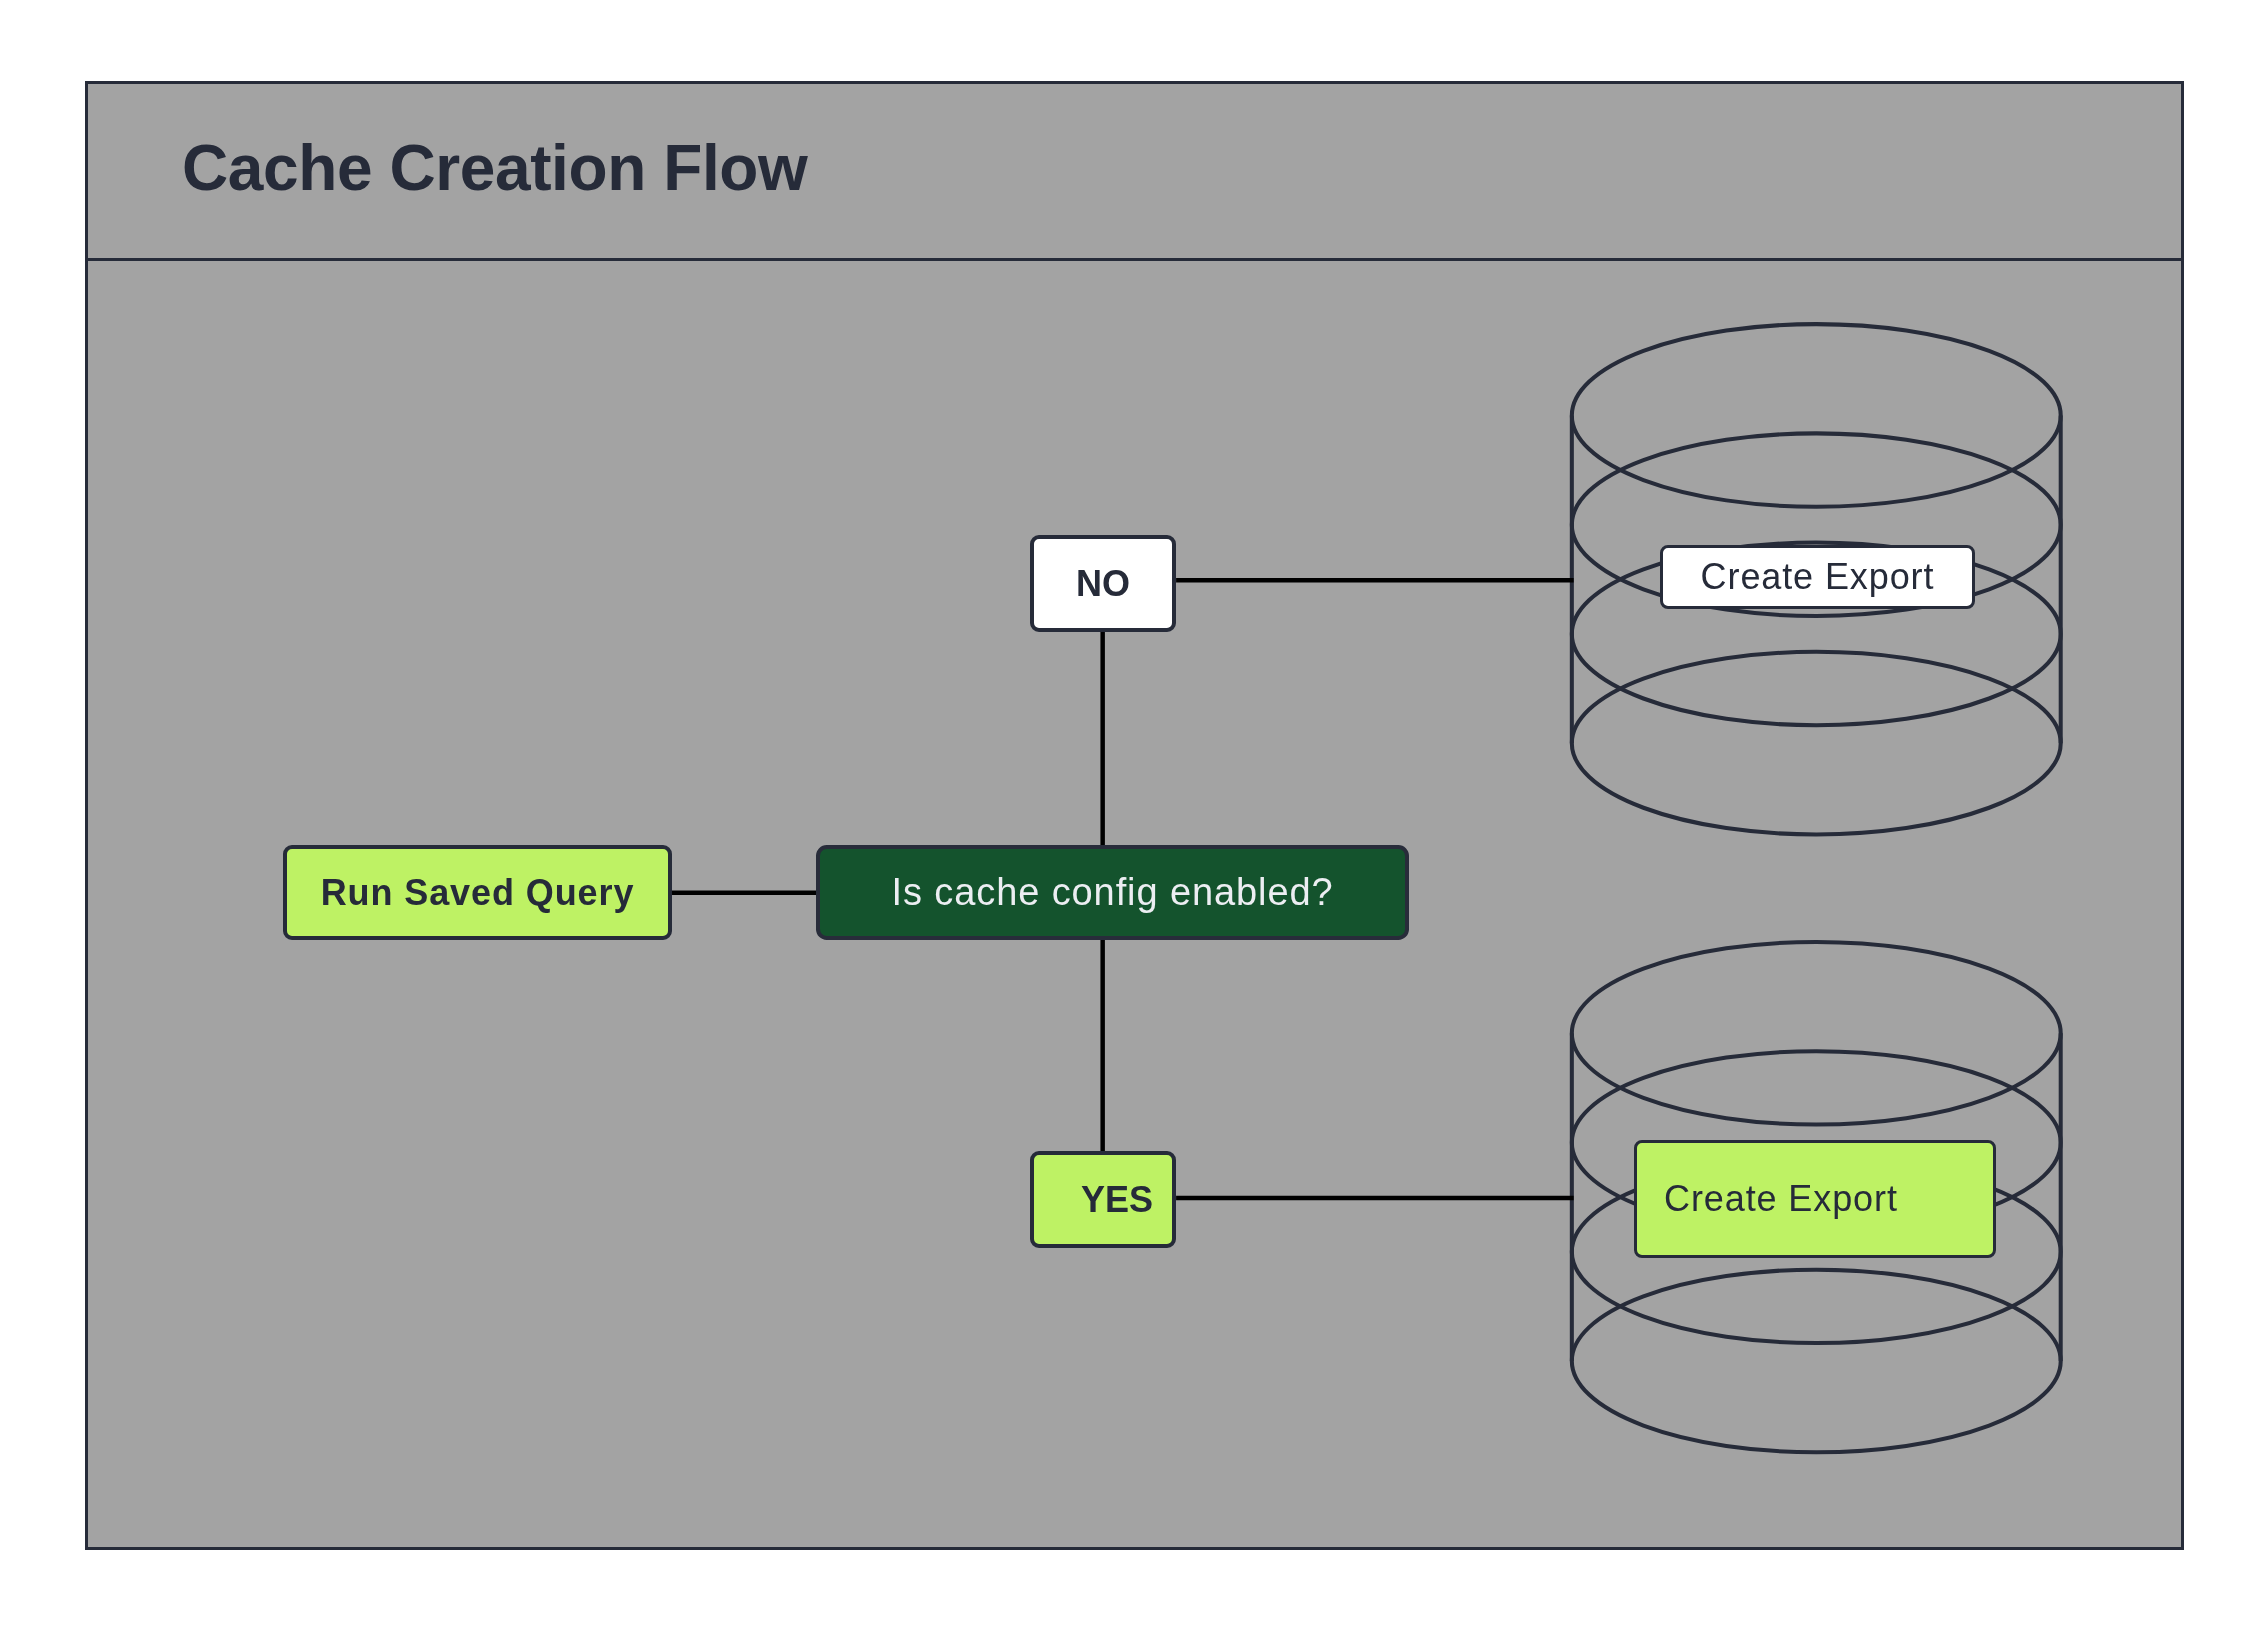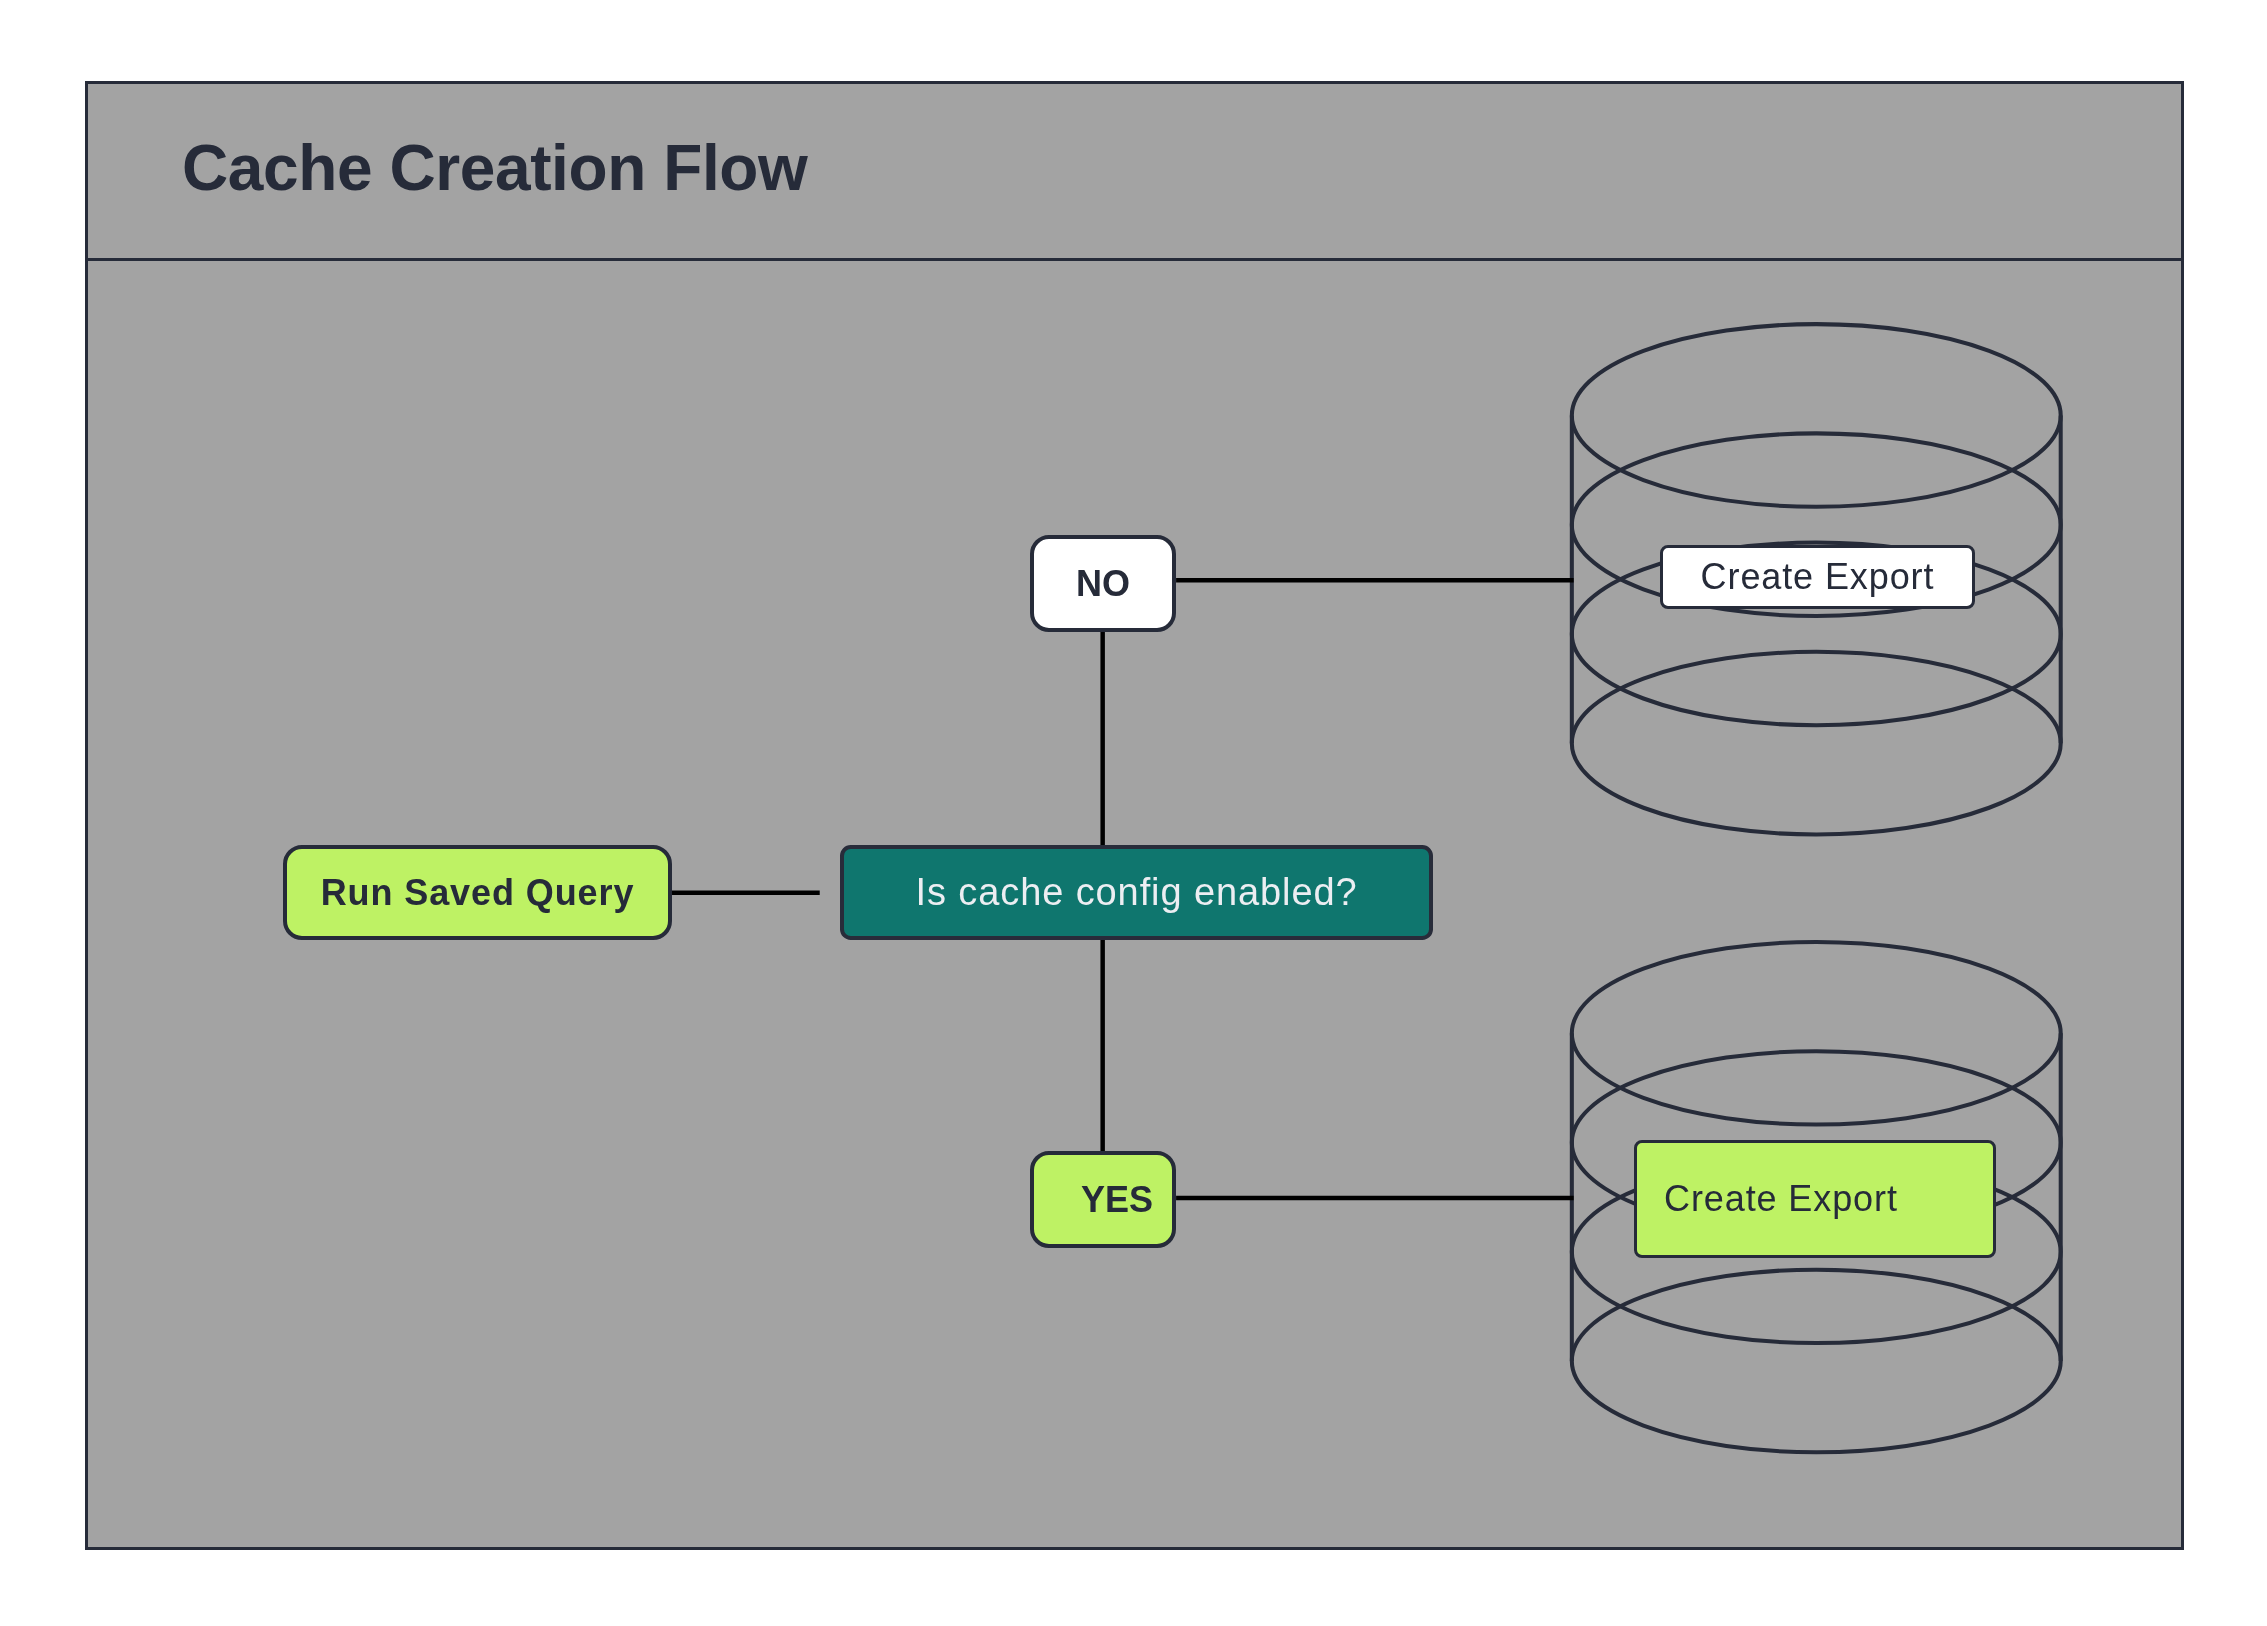--- a/index.html
+++ b/index.html
@@ -73,29 +73,27 @@
   }
   .node-green {
     background: #bef264;
     color: #262b39;
   }
   .node-white {
     background: #ffffff;
     color: #262b39;
   }
   .node-dark {
-    background: #0f766e;
+    background: #14532d;
     color: #eceef2;
     border-color: #282c3a;
-    margin-left: 24px;
   }
   .node-label-sans {
     font-family: "Liberation Sans", sans-serif;
     font-weight: bold;
-    border-radius: 19px;
   }
 
   
   #node-run-saved-query {
     left: 283px;
     top: 845px;
     width: 389px;
     height: 95px;
     font-size: 36px;
     letter-spacing: 0.9px;

